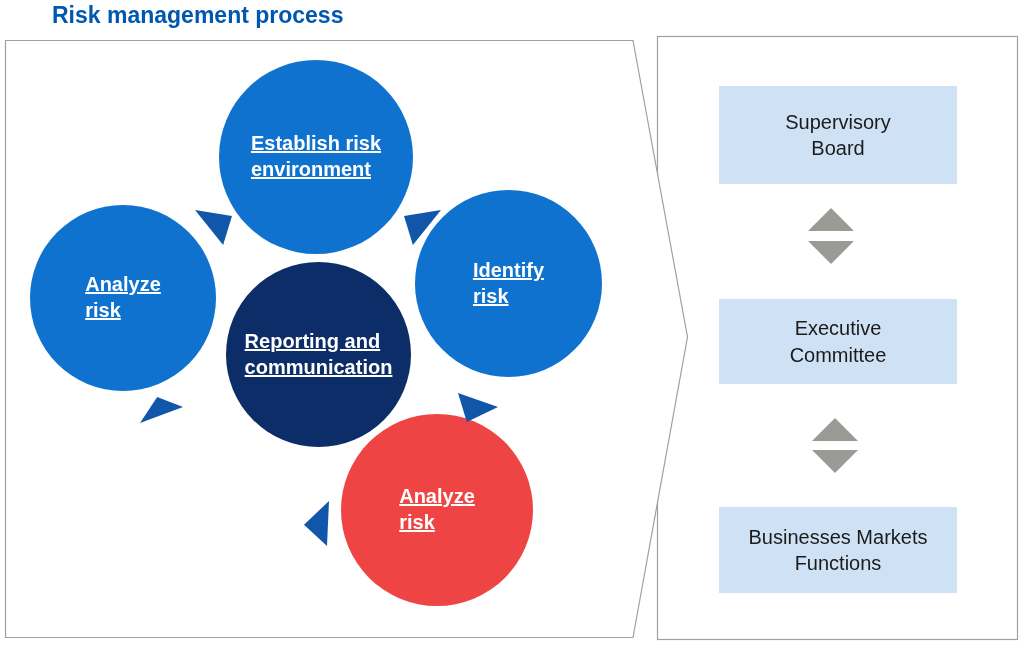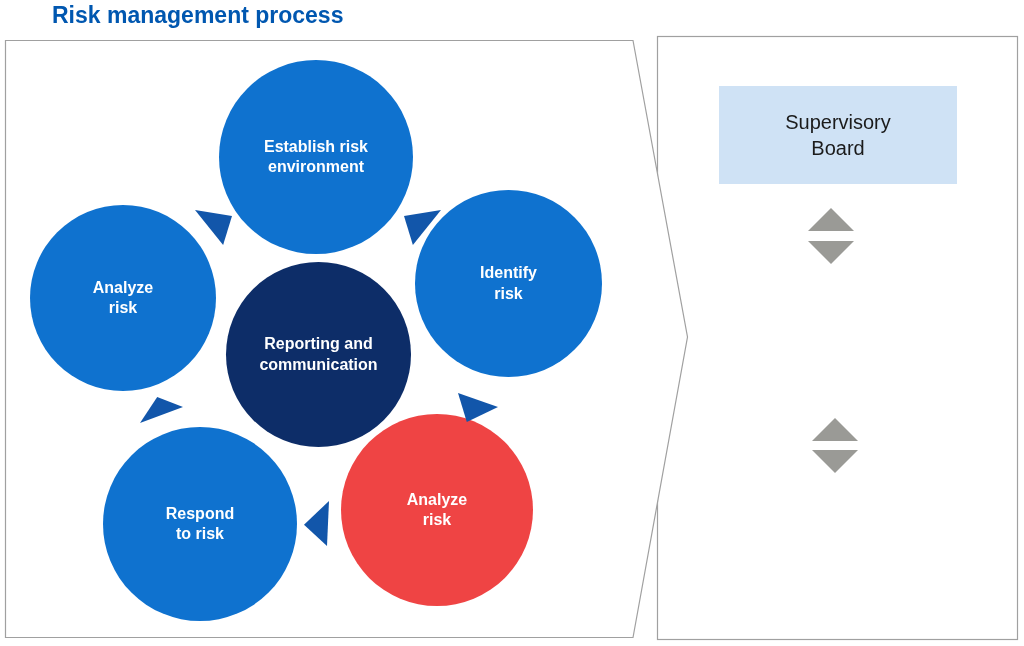--- a/index.html
+++ b/index.html
@@ -8,22 +8,22 @@
     font-family:"Liberation Sans", sans-serif;overflow:hidden;
   }
   .page-title{
     position:absolute;left:8px;top:2px;
     font-size:23px;font-weight:bold;letter-spacing:0;margin-left:44px;
   }
   .frames{position:absolute;left:0;top:0;width:1024px;height:646px;}
   .circle{
     position:absolute;border-radius:50%;
     display:flex;align-items:center;justify-content:center;
-    text-align:center;color:#ffffff;font-weight:bold;
-    font-size:16px;line-height:1.28;white-space:pre-line;
+    text-align:left;color:#ffffff;font-weight:bold;
+    font-size:20px;line-height:1.28;white-space:pre-line;text-decoration:underline;
   }
   .tri{position:absolute;}
   .hbox{
     position:absolute;left:719px;width:238px;
     display:flex;align-items:center;justify-content:center;
     text-align:center;font-size:20px;line-height:1.32;white-space:pre-line;
   }
   .garrow{position:absolute;width:46px;height:23px;}
   .up{clip-path:polygon(50% 0%,100% 100%,0% 100%);}
   .down{clip-path:polygon(0% 0%,100% 0%,50% 100%);}
@@ -48,24 +48,20 @@
   <div class="circle" style="left: 415px; top: 190px; width: 187px; height: 187px; background-color: rgb(15, 114, 207);">
     <span>Identify
 risk</span>
   </div>
 
   <div class="circle" style="left: 341px; top: 414px; width: 192px; height: 192px; background-color: #ef4444;">
     <span>Analyze
 risk</span>
   </div>
 
-  <div class="circle" style="left: 103px; top: 427px; width: 194px; height: 194px; background-color: rgb(15, 114, 207);">
-    <span>Respond
-to risk</span>
-  </div>
 
   <div class="circle" style="left: 30px; top: 205px; width: 186px; height: 186px; background-color: rgb(15, 114, 207);">
     <span>Analyze
 risk</span>
   </div>
 
   <div class="circle" style="left: 226px; top: 262px; width: 185px; height: 185px; background-color: rgb(13, 45, 104);">
     <span>Reporting and
 communication</span>
   </div>
@@ -78,21 +74,29 @@
 
   <div class="tri" style="left: 304px; top: 500px; width: 25px; height: 46px; clip-path: polygon(100% 2%, 92% 100%, 0% 54%); background-color: rgb(18, 86, 170);"></div>
 
   <div class="tri" style="left: 140px; top: 397px; width: 43px; height: 26px; clip-path: polygon(0% 100%, 40% 0%, 100% 38%); background-color: rgb(18, 86, 170);"></div>
 
   <div class="hbox" style="top: 86px; height: 98px; background-color: rgb(207, 226, 245); color: rgb(27, 27, 27);">
     <span>Supervisory
 Board</span>
   </div>
 
+  <div class="hbox" style="top: 299px; height: 85px; background-color: rgb(207, 226, 245); color: rgb(27, 27, 27);">
+    <span>Executive
+Committee</span>
+  </div>
 
+  <div class="hbox" style="top: 507px; height: 86px; background-color: rgb(207, 226, 245); color: rgb(27, 27, 27);">
+    <span>Businesses Markets
+Functions</span>
+  </div>
 
   <div class="garrow up" style="left: 808px; top: 208px; background-color: rgb(154, 154, 150);"></div>
   <div class="garrow down" style="left: 808px; top: 241px; background-color: rgb(154, 154, 150);"></div>
 
   <div class="garrow up" style="left: 812px; top: 418px; background-color: rgb(154, 154, 150);"></div>
   <div class="garrow down" style="left: 812px; top: 450px; background-color: rgb(154, 154, 150);"></div>
 
 </div>
 
 </body></html>

